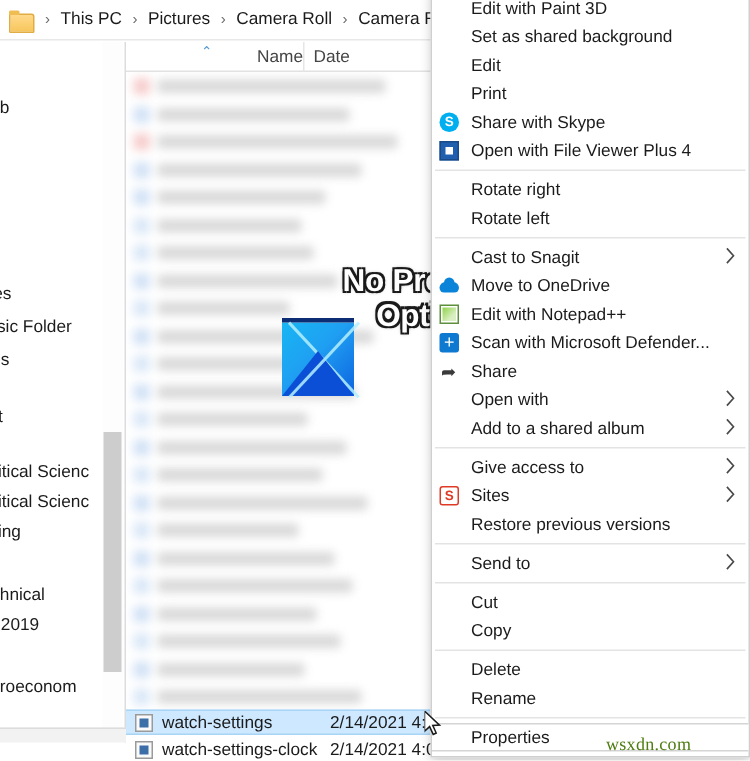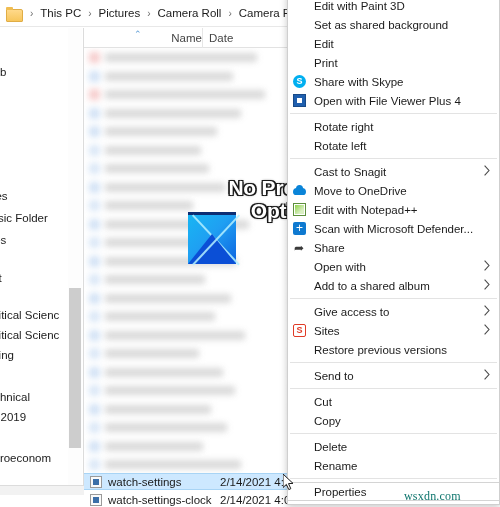--- a/index.html
+++ b/index.html
@@ -151,21 +151,21 @@
   .ic-share { background: transparent; }
   .ic-share .arr { position: absolute; left: 1px; top: 2px; font-size: 12px; color: #3a3a3a; line-height: 10px; }
   .ic-snagit { background: #ffffff; border: 1.5px solid #e03a26; border-radius: 2px;
                color: #e03a26; font-size: 9px; font-weight: bold; text-align: center; line-height: 10px; }
 
   
   .cursor { position: absolute; left: 283px; top: 474px; width: 12px; height: 18px; }
 
   
   .watermark {
-    position: absolute; left: 404px; top: 489px; font-size: 12px; color: #0f766e;
+    position: absolute; left: 404px; top: 489px; font-size: 12px; color: #4d7c0f;
     font-family: "Liberation Serif", serif; letter-spacing: .2px;
   }
 </style>
 </head>
 <body>
 
 <div id="root">
 
   <div class="explorer">
 

